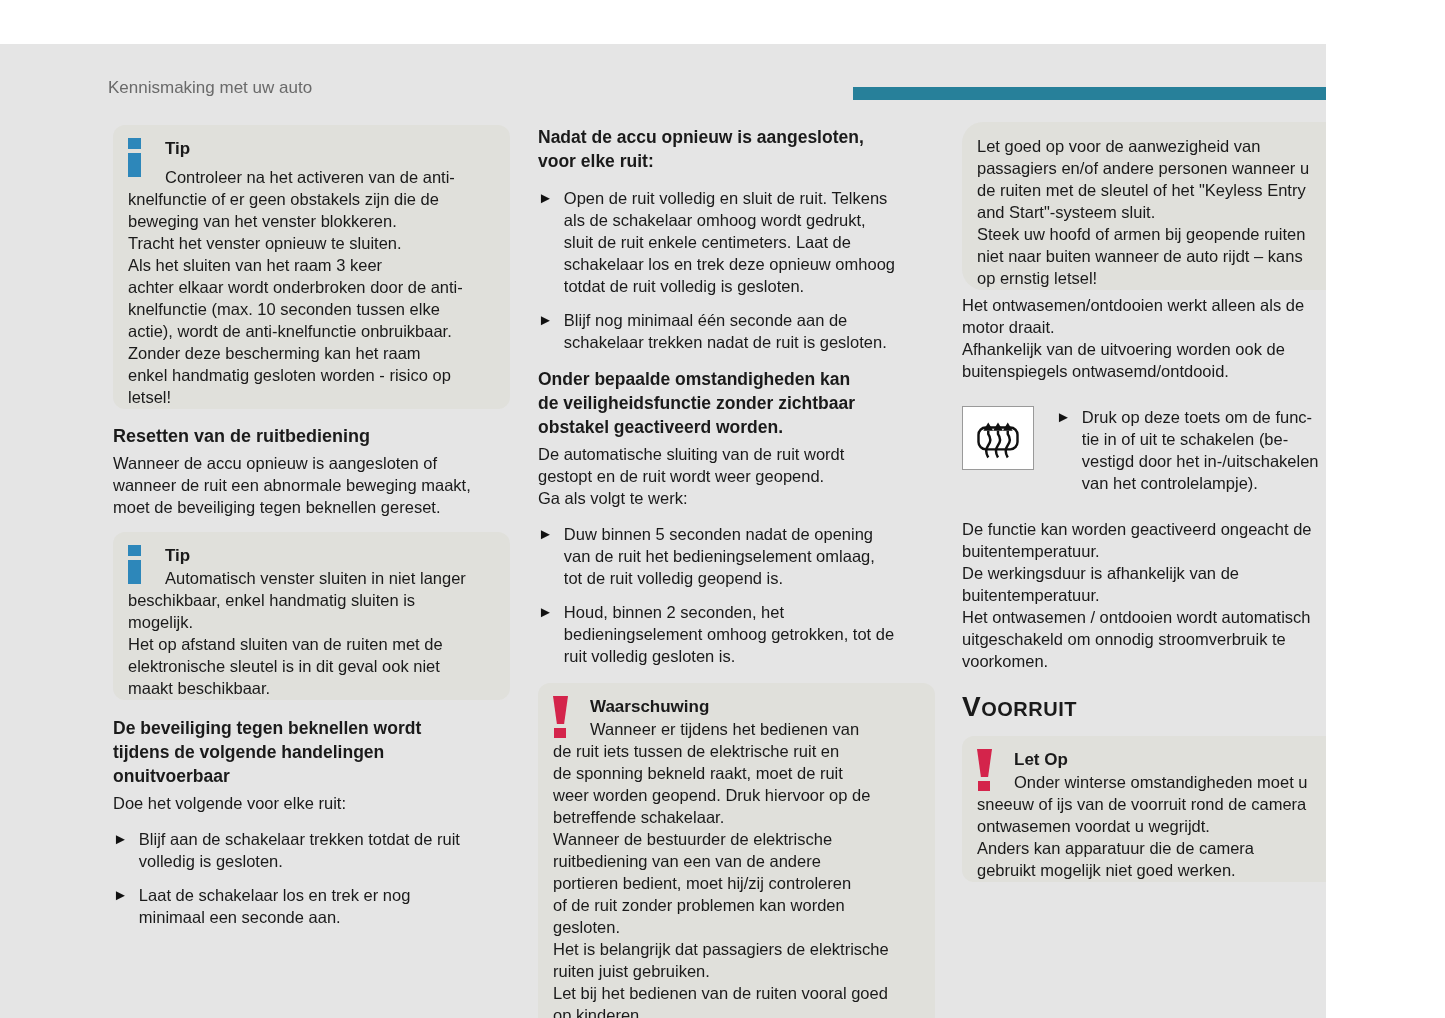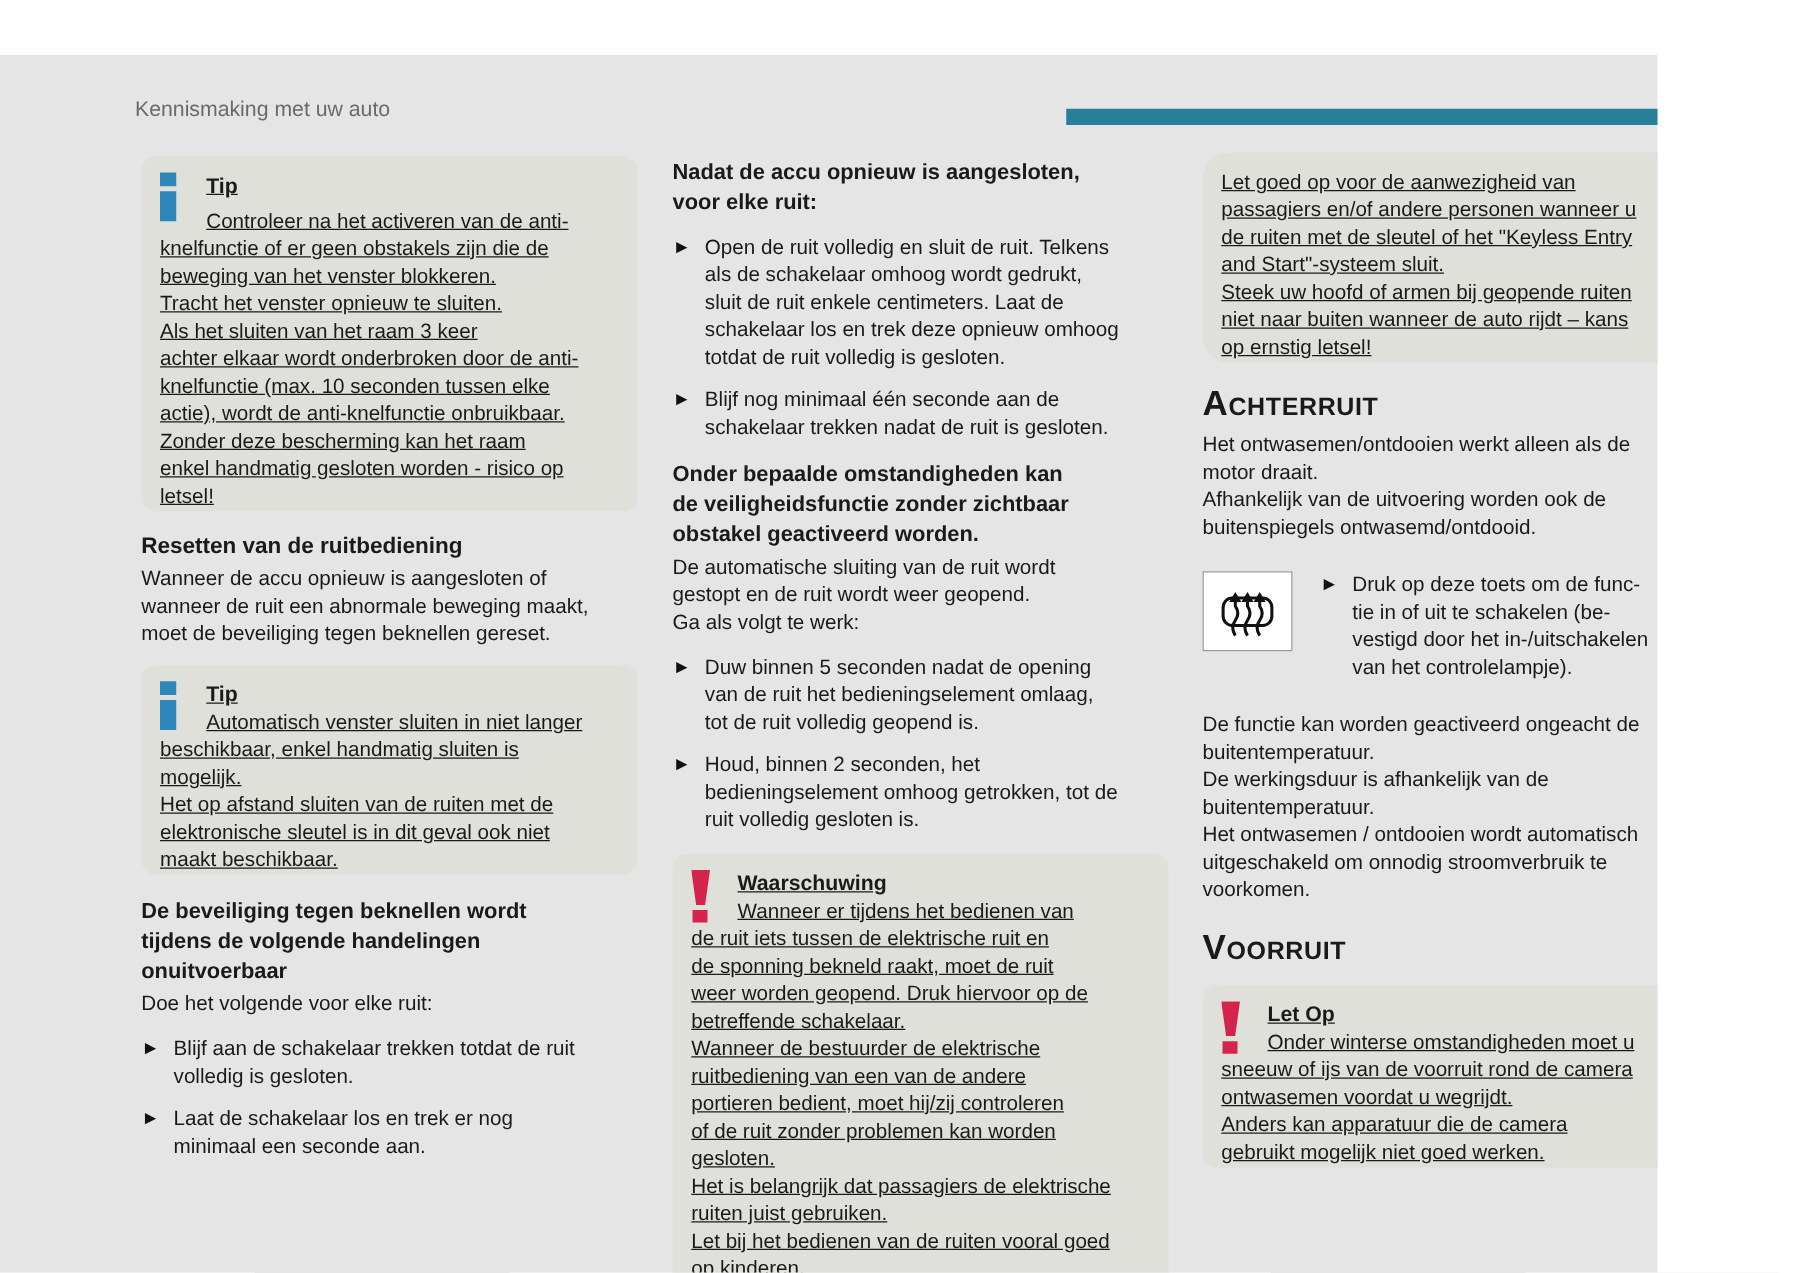--- a/index.html
+++ b/index.html
@@ -11,21 +11,21 @@
   .teal-bar { position: absolute; left: 853px; top: 43px; width: 592px; height: 13px; background: #27809a; }
   .page-number { position: absolute; left: 48px; top: 971px; font-size: 17px; font-weight: bold; color: #6a6a6a; }
 
   .col { position: absolute; width: 397px; display: flex; flex-direction: column; }
   .col1 { left: 113px; top: 81px; }
   .col2 { left: 538px; top: 81px; }
   .col3 { left: 962px; top: 78px; }
 
   .body-text, .box-body { font-size: 16.5px; line-height: 22px; white-space: pre-line; }
 
-  .graybox { background: #e0e0db; border-radius: 12px; padding: 13px 15px 1px 15px; text-decoration: underline; }
+  .graybox { background: #e0e0db; border-radius: 12px; padding: 13px 15px 1px 15px; }
   .graybox.clip-top { border-top-left-radius: 0; border-top-right-radius: 0; border-radius: 21px; }
   .graybox.clip-bottom { border-bottom-left-radius: 0; border-bottom-right-radius: 0; }
 
   .box-icon { float: left; width: 24px; margin-right: 13px; display: flex; flex-direction: column; align-items: flex-start; }
   .i-dot { width: 13px; height: 11px; background: #2d87ba; display: block; }
   .i-stem { width: 13px; height: 24px; background: #2d87ba; display: block; margin-top: 4px; }
   .excl-bar { width: 15px; height: 28px; background: #d4244b; display: block;
     clip-path: polygon(0 0, 100% 0, 74% 100%, 26% 100%); }
   .excl-dot { width: 12px; height: 10px; background: #d4244b; display: block; margin-top: 4px; margin-left: 1px; }
 
@@ -182,21 +182,20 @@
     <div class="graybox clip-top">
       <div class="box-body">Let goed op voor de aanwezigheid van
 passagiers en/of andere personen wanneer u
 de ruiten met de sleutel of het "Keyless Entry
 and Start"-systeem sluit.
 Steek uw hoofd of armen bij geopende ruiten
 niet naar buiten wanneer de auto rijdt – kans
 op ernstig letsel!</div>
     </div>
 
-    <div class="section-title mt18">Achterruit</div>
     <div class="body-text mt4">Het ontwasemen/ontdooien werkt alleen als de
 motor draait.
 Afhankelijk van de uitvoering worden ook de
 buitenspiegels ontwasemd/ontdooid.</div>
 
     <div class="defrost-row mt24">
       <div class="defrost-box">
         <svg width="58" height="52" viewBox="0 0 70 64">
           <rect x="11" y="19" width="48" height="27" rx="9" fill="none" stroke="#111" stroke-width="3"></rect>
           <g stroke="#111" stroke-width="3" fill="none">

